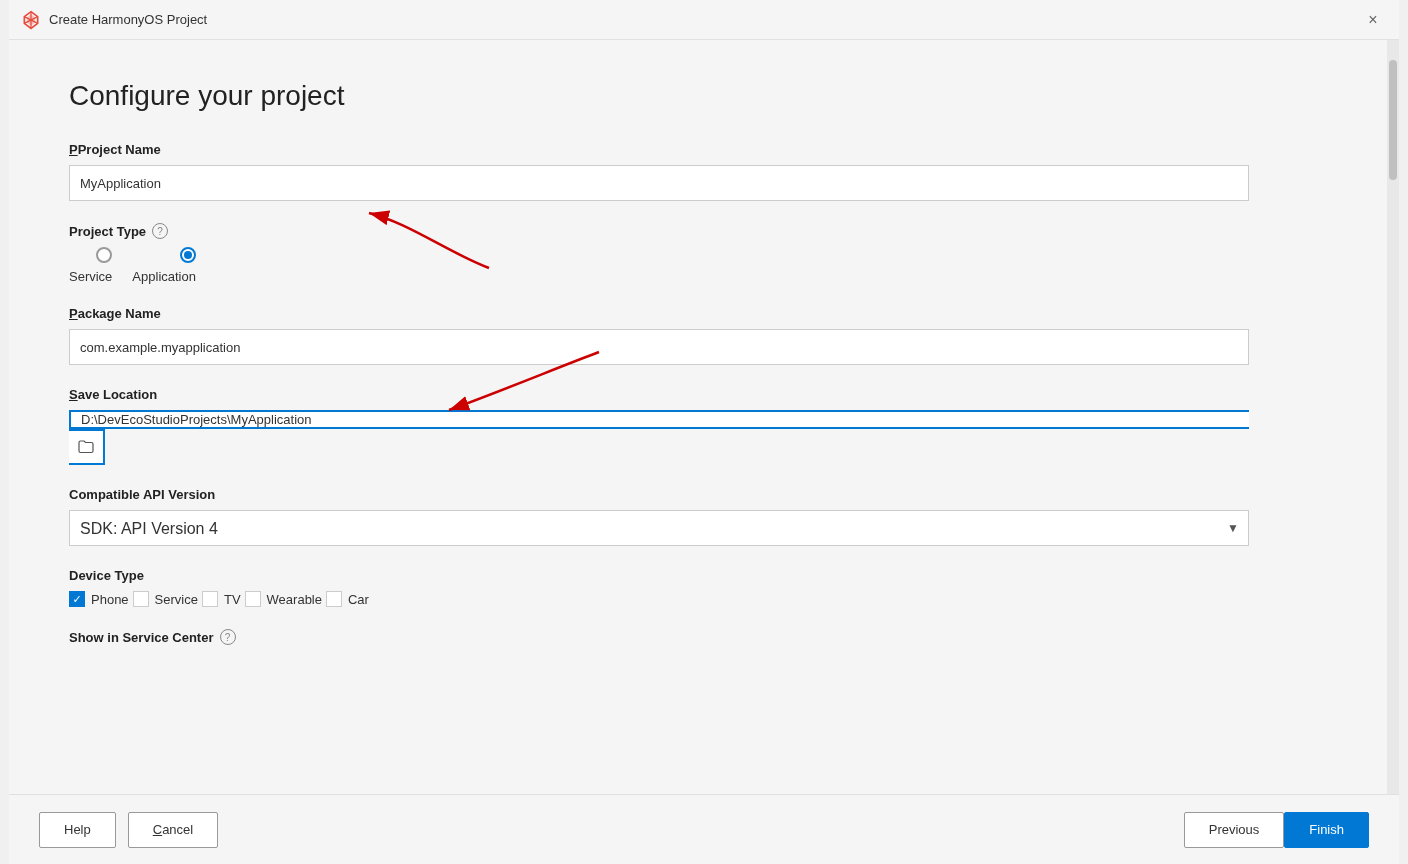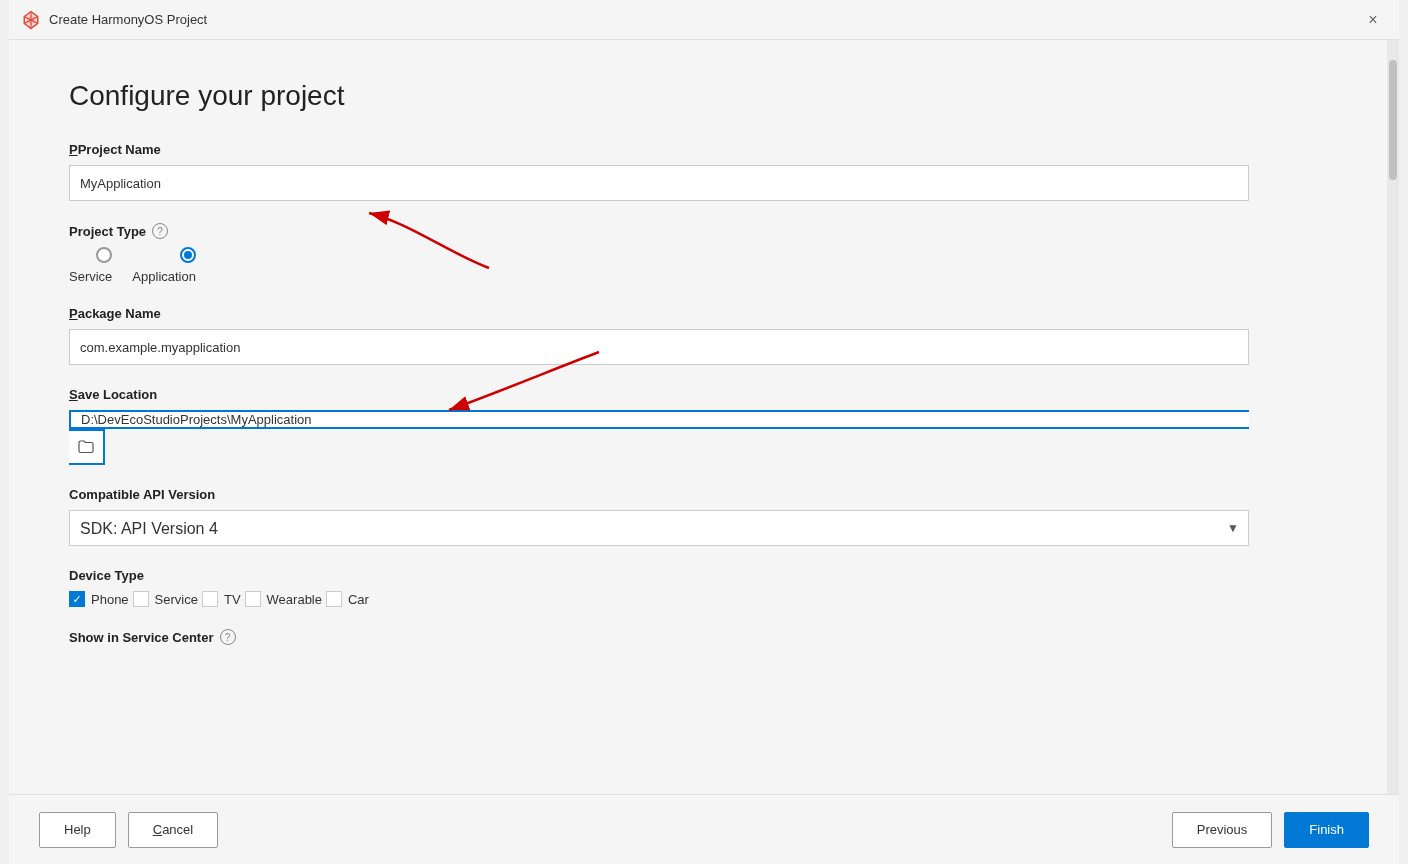--- a/index.html
+++ b/index.html
@@ -256,21 +256,20 @@
       padding: 0 30px;
       flex-shrink: 0;
     }
     .footer-left {
       display: flex;
       gap: 12px;
     }
     .footer-right {
       margin-left: auto;
       display: flex;
-      gap: 12px;
     }
     .btn {
       height: 36px;
       padding: 0 24px;
       font-size: 13px;
       cursor: pointer;
       border-radius: 2px;
       display: flex;
       align-items: center;
       justify-content: center;

